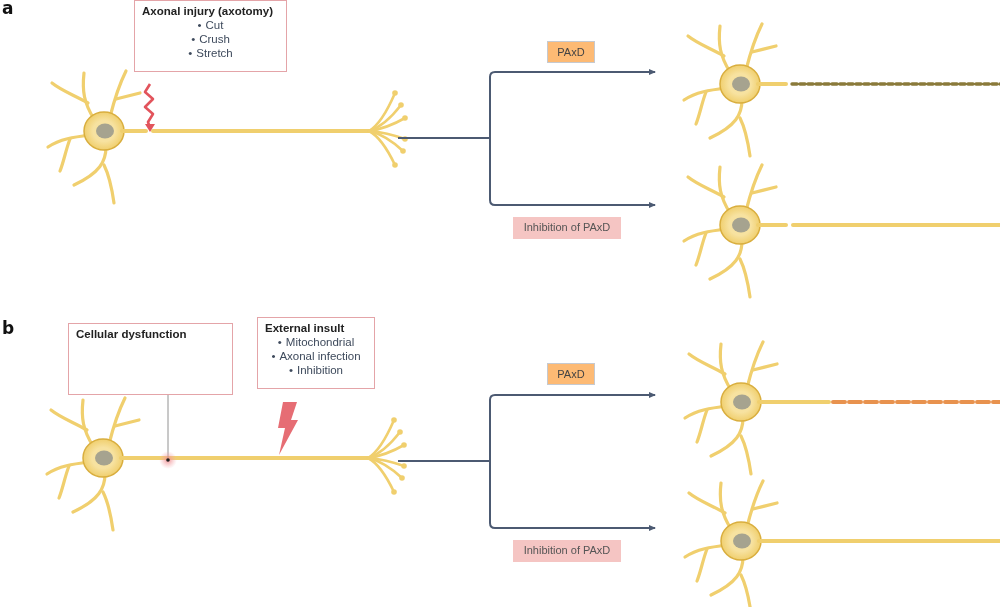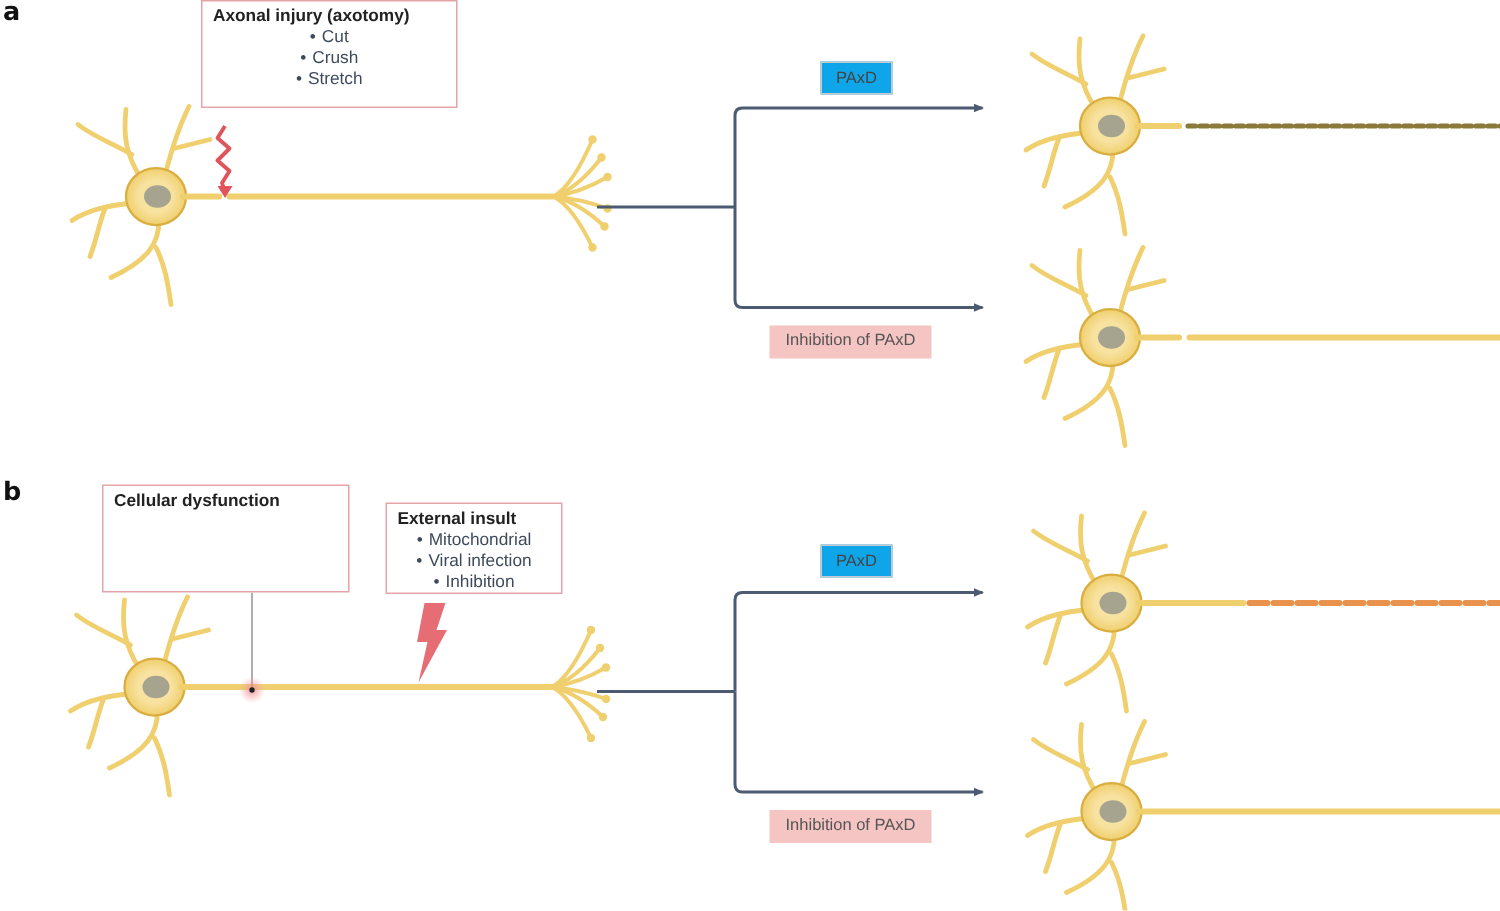--- a/index.html
+++ b/index.html
@@ -5,21 +5,21 @@
     html, body { margin: 0; padding: 0; background: #ffffff; }
     body { width: 1000px; height: 607px; position: relative; overflow: hidden; font-family: "Liberation Sans", sans-serif; }
     #stage { position: absolute; left: 0; top: 0; width: 1000px; height: 607px; }
     .panel-letter { position: absolute; font-weight: bold; font-size: 17px; color: #111; font-family: "DejaVu Sans", sans-serif; }
     .cause-box { position: absolute; border: 1.5px solid #e4a4a8; background: #fff; padding: 3px 7px 4px 7px; box-sizing: border-box; }
     .cause-title { font-weight: bold; font-size: 11.5px; color: #222; line-height: 14px; }
     .cause-list { margin: 0; padding: 0; list-style: none; text-align: center; }
     .cause-list li { font-size: 11.5px; color: #3e4a5c; line-height: 14.2px; }
     .cause-list li::before { content: "\2022"; margin-right: 4px; color: #3e4a5c; }
     .pathway-label { position: absolute; font-size: 11px; color: #444; text-align: center; line-height: 21px; height: 22px; box-sizing: border-box; }
-    .pathway-label.paxd { border: 1px solid #c6c9cf; background: #0ea5e9; width: 48px; }
+    .pathway-label.paxd { border: 1px solid #c6c9cf; background: #fdba74; width: 48px; }
     .pathway-label.inhib { background: #f5c5c3; width: 108px; color: #555; }
     svg { position: absolute; left: 0; top: 0; }
   </style>
 </head>
 <body>
 
 <div id="stage">
 
   <svg id="art" width="1000" height="607" viewBox="0 0 1000 607">
       <defs>
@@ -190,43 +190,43 @@
       </g>
       <g>
         <line x1="398" y1="461" x2="490" y2="461" stroke="#4c5a72" stroke-width="2"></line>
         <path d="M490,461 L490,400 Q490,395 495,395 L655,395" fill="none" stroke="#4c5a72" stroke-width="2" marker-end="url(#arrowhead)"></path>
         <path d="M490,461 L490,523 Q490,528 495,528 L655,528" fill="none" stroke="#4c5a72" stroke-width="2" marker-end="url(#arrowhead)"></path>
       </g>
     </svg>
 
   <div class="panel-letter" style="left:2px; top:-2px;">a</div>
 
-  <div class="cause-box" style="left:134px; top:0px; width:171px; height:72px;">
+  <div class="cause-box" style="left:134px; top:0px; width:153px; height:72px;">
     <div class="cause-title">Axonal injury (axotomy)</div>
     <ul class="cause-list">
       <li>Cut</li>
       <li>Crush</li>
       <li>Stretch</li>
     </ul>
   </div>
 
   <div class="pathway-label paxd" style="left:547px; top:41px;">PAxD</div>
   <div class="pathway-label inhib" style="left:513px; top:217px;">Inhibition of PAxD</div>
 
   <div class="panel-letter" style="left:2px; top:318px;">b</div>
 
   <div class="cause-box" style="left:68px; top:323px; width:165px; height:72px;">
     <div class="cause-title">Cellular dysfunction</div>
   </div>
 
-  <div class="cause-box" style="left:257px; top:335px; width:118px; height:61px;">
+  <div class="cause-box" style="left:257px; top:317px; width:118px; height:72px;">
     <div class="cause-title">External insult</div>
     <ul class="cause-list">
       <li>Mitochondrial</li>
-      <li>Viral infection</li>
+      <li>Axonal infection</li>
       <li>Inhibition</li>
     </ul>
   </div>
 
   <div class="pathway-label paxd" style="left:547px; top:363px;">PAxD</div>
   <div class="pathway-label inhib" style="left:513px; top:540px;">Inhibition of PAxD</div>
 
 </div>
 
 </body></html>

